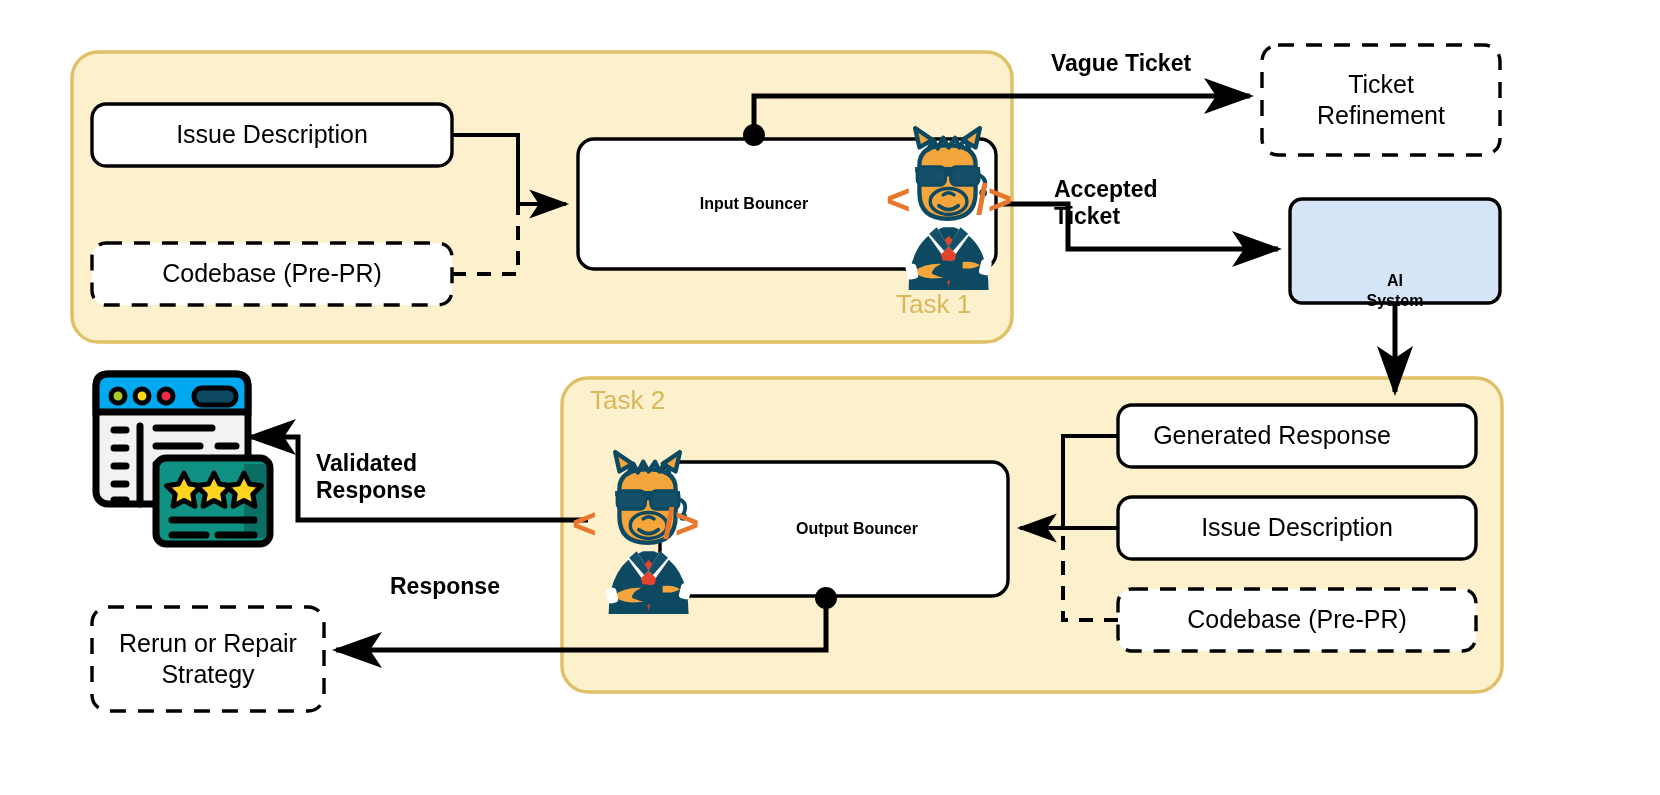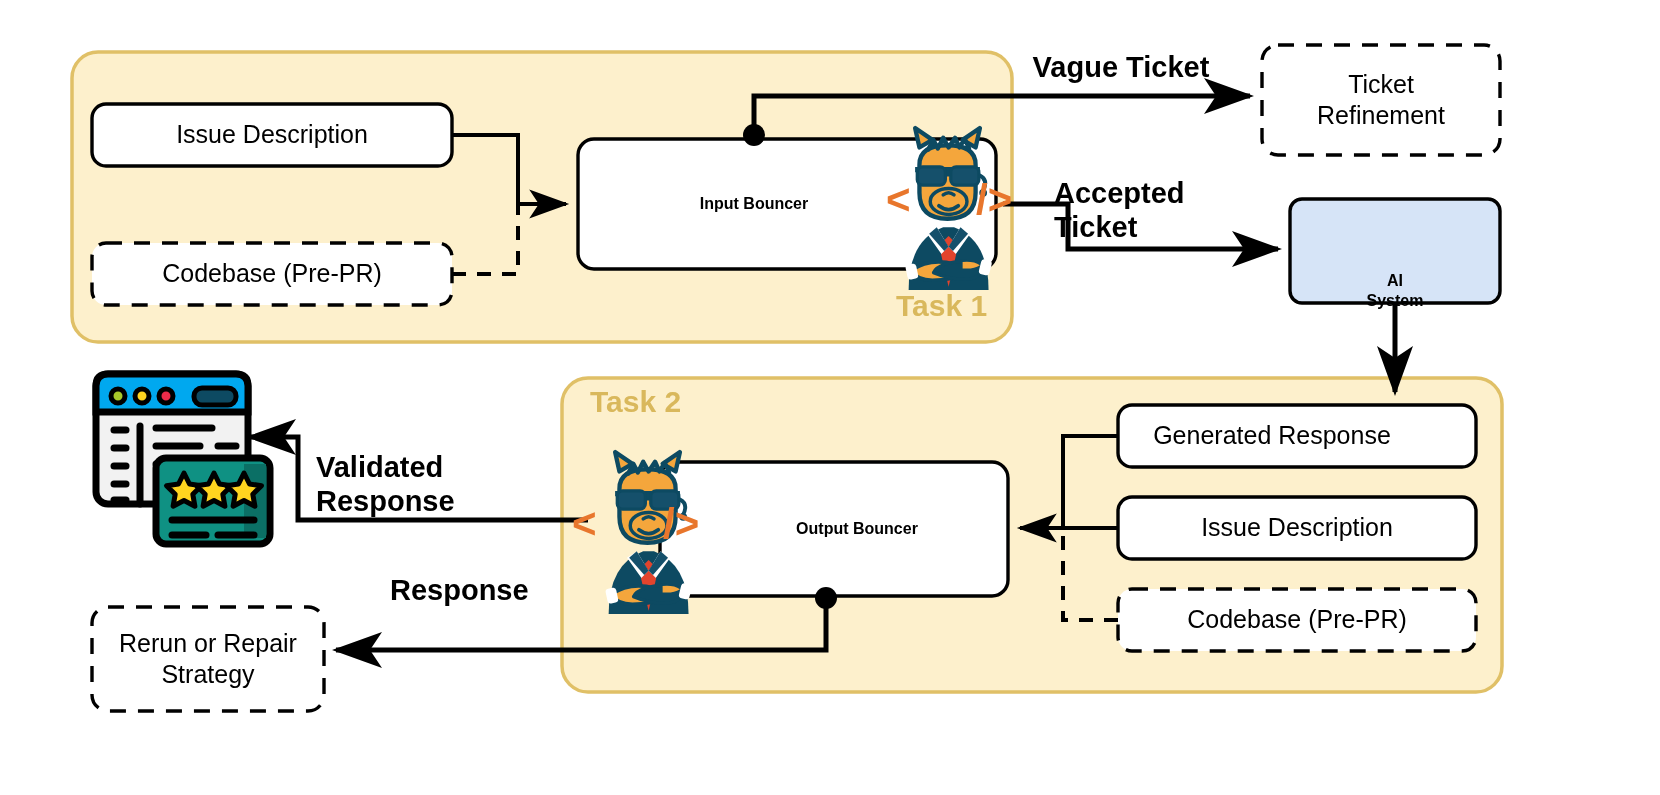--- a/index.html
+++ b/index.html
@@ -39,31 +39,31 @@
     line-height: 1.25;
   }
   .lbl-bold {
     font-size: 16px;
     color: #000000;
     font-weight: bold;
     line-height: 1.22;
   }
   .edge-label {
     position: absolute;
-    font-size: 29px;
+    font-size: 23px;
     font-weight: bold;
     color: #000000;
     line-height: 1.18;
     text-align: center;
     pointer-events: none;
   }
   .group-tag {
     position: absolute;
-    font-size: 30px;
-    font-weight: bold;
+    font-size: 26px;
+    font-weight: normal;
     color: #d9b85c;
     pointer-events: none;
   }
   .bracket {
     position: absolute;
     font-weight: bold;
     color: #e8762c;
     font-family: "Liberation Sans", sans-serif;
     pointer-events: none;
   }

